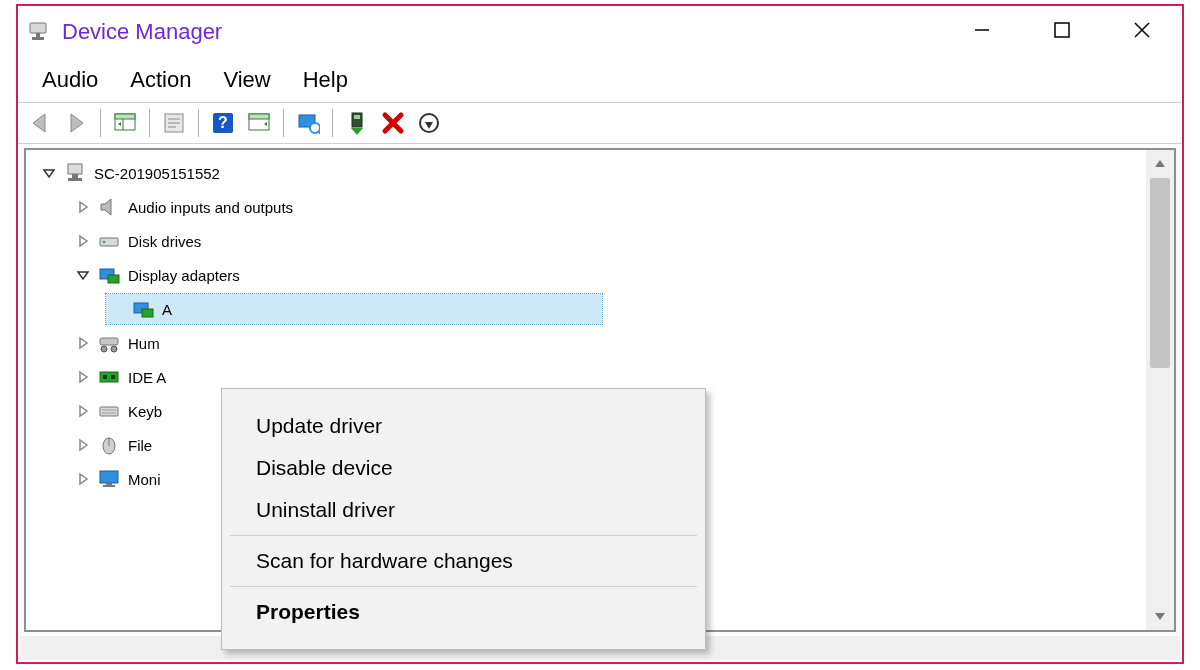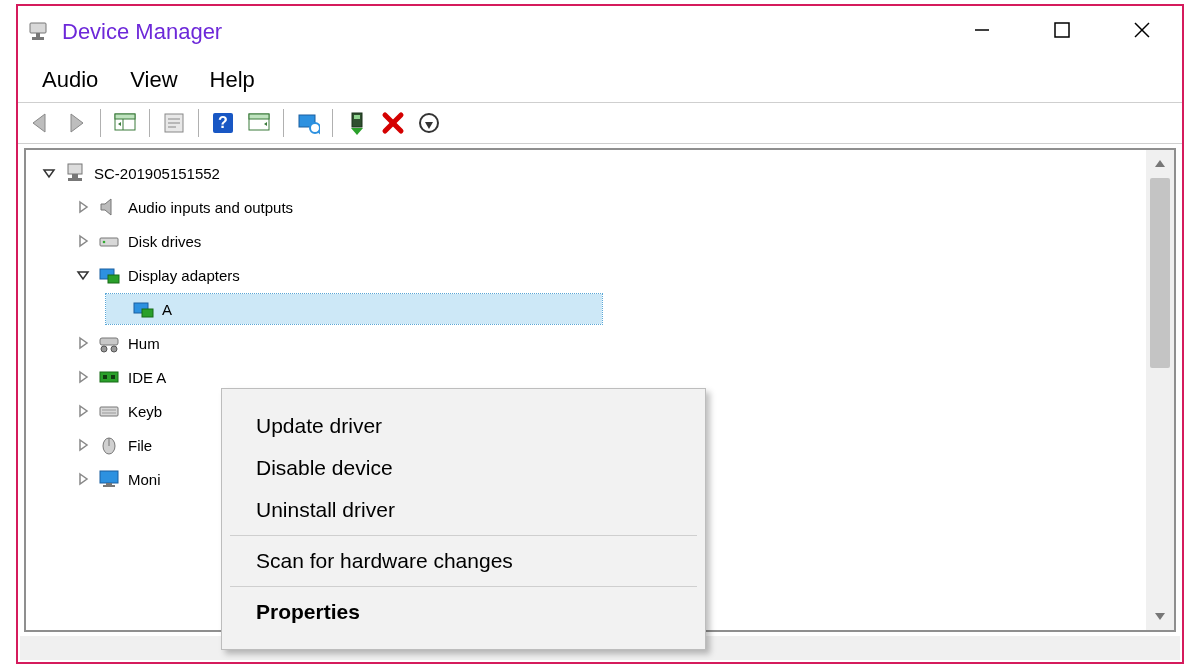--- a/index.html
+++ b/index.html
@@ -220,20 +220,21 @@
         <svg width="20" height="20" viewBox="0 0 20 20">
             <line x1="3" y1="3" x2="17" y2="17" stroke="#000" stroke-width="1.5"></line>
             <line x1="17" y1="3" x2="3" y2="17" stroke="#000" stroke-width="1.5"></line>
           </svg>
       </div>
     </div>
   </div>
 
   <div class="menubar">
     <div class="menu-item">Audio</div>
+    <div class="menu-item">Action</div>
     <div class="menu-item">View</div>
     <div class="menu-item">Help</div>
   </div>
 
   <div class="toolbar">
     <div class="tb-btn">
       <svg width="26" height="26" viewBox="0 0 26 26">
           <path d="M18 4 L6 13 L18 22 Z" fill="#bdbdbd" stroke="#888"></path>
         </svg>
     </div>

